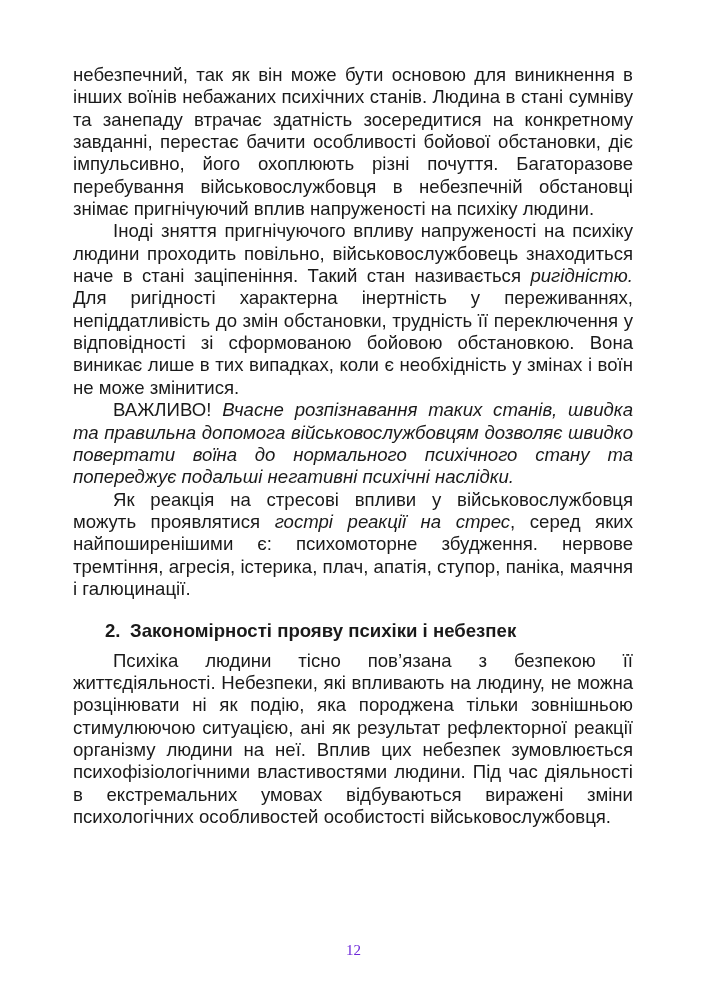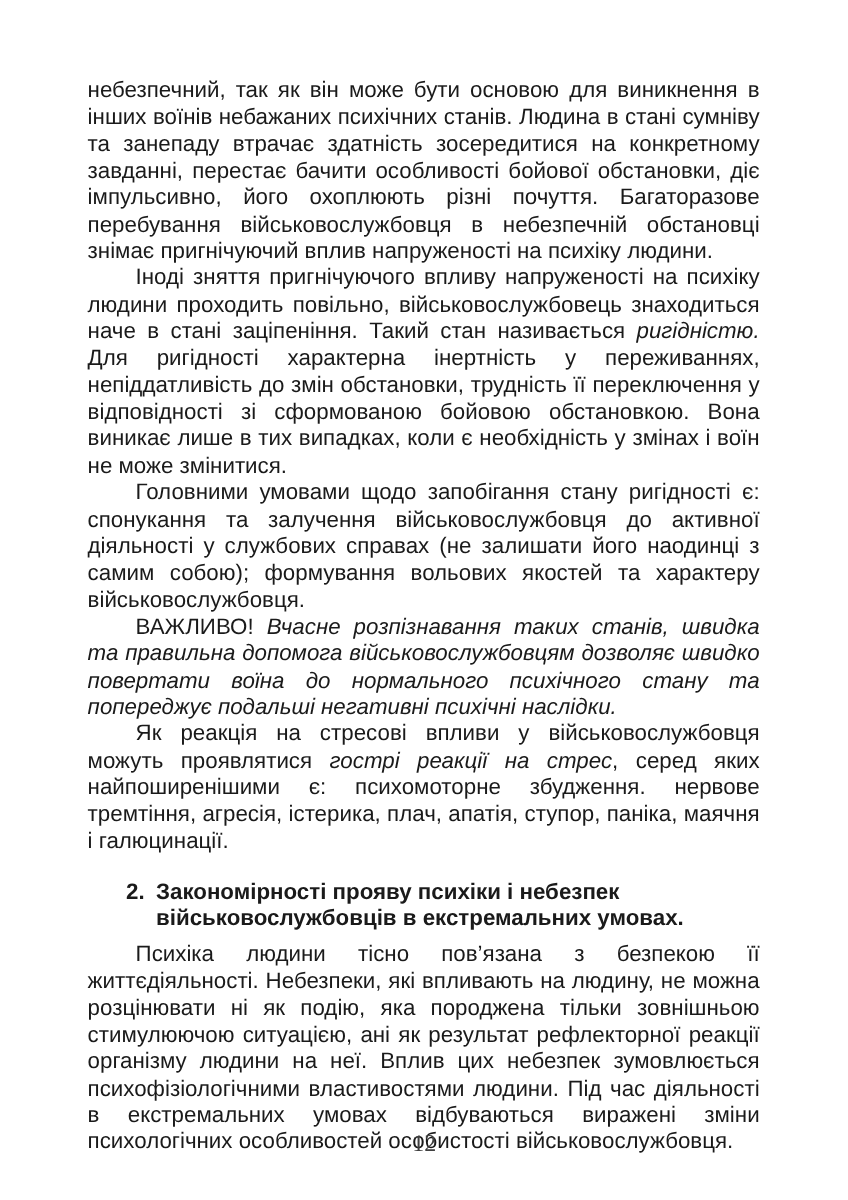--- a/index.html
+++ b/index.html
@@ -12,40 +12,38 @@
   .page p { margin: 0; }
   .indent { text-indent: 40px; }
   .heading {
     position: relative; margin: 20px 0 7px 0; padding-left: 57px;
     font-weight: bold; text-align: left; line-height: 22.5px;
   }
   .heading .num { position: absolute; left: 32px; top: 0; }
   i, em { font-style: italic; }
   .page-number {
     position: absolute; left: 0; width: 707px; top: 942px; text-align: center;
-    font-family: "Liberation Serif", serif; font-size: 20px; color: #404040;
+    font-family: "Liberation Serif", serif; font-size: 15px; color: #6d28d9;
   }
 </style>
 </head>
 <body>
 
 <div class="page">
   <p>небезпечний, так як він може бути основою для виникнення в інших воїнів небажаних психічних станів. Людина в стані сумніву та занепаду втрачає здатність зосередитися на конкретному завданні, перестає бачити особливості бойової обстановки, діє імпульсивно, його охоплюють різні почуття. Багаторазове перебування військовослужбовця в небезпечній обстановці знімає пригнічуючий вплив напруженості на психіку людини.</p>
 
   <p class="indent"><span>Іноді зняття пригнічуючого впливу напруженості на психіку людини проходить повільно, військовослужбовець знаходиться наче в стані заціпеніння. Такий стан називається </span><i>ригідністю.</i><span> Для ригідності характерна інертність у переживаннях, непіддатливість до змін обстановки, трудність її переключення у відповідності зі сформованою бойовою обстановкою. Вона виникає лише в тих випадках, коли є необхідність у змінах і воїн не може змінитися.</span></p>
 
-  <p class="indent">Головними умовами щодо запобігання стану ригідності є: спонукання та залучення військовослужбовця до активної діяльності у службових справах (не залишати його наодинці з самим собою); формування вольових якостей та характеру військовослужбовця.</p>
 
   <p class="indent"><span>ВАЖЛИВО! </span><i>Вчасне розпізнавання таких станів, швидка та правильна допомога військовослужбовцям дозволяє швидко повертати воїна до нормального психічного стану та попереджує подальші негативні психічні наслідки.</i></p>
 
   <p class="indent"><span>Як реакція на стресові впливи у військовослужбовця можуть проявлятися </span><i>гострі реакції на стрес</i><span>, серед яких найпоширенішими є: психомоторне збудження. нервове тремтіння, агресія, істерика, плач, апатія, ступор, паніка, маячня і галюцинації.</span></p>
 
   <div class="heading">
     <span class="num">2.</span>
     <div>Закономірності прояву психіки і небезпек</div>
-    <div>військовослужбовців в екстремальних умовах.</div>
   </div>
 
   <p class="indent">Психіка людини тісно пов’язана з безпекою її життєдіяльності. Небезпеки, які впливають на людину, не можна розцінювати ні як подію, яка породжена тільки зовнішньою стимулюючою ситуацією, ані як результат рефлекторної реакції організму людини на неї. Вплив цих небезпек зумовлюється психофізіологічними властивостями людини. Під час діяльності в екстремальних умовах відбуваються виражені зміни психологічних особливостей особистості військовослужбовця.</p>
 
 </div>
 
 <div class="page-number">12</div>
 
 </body></html>

